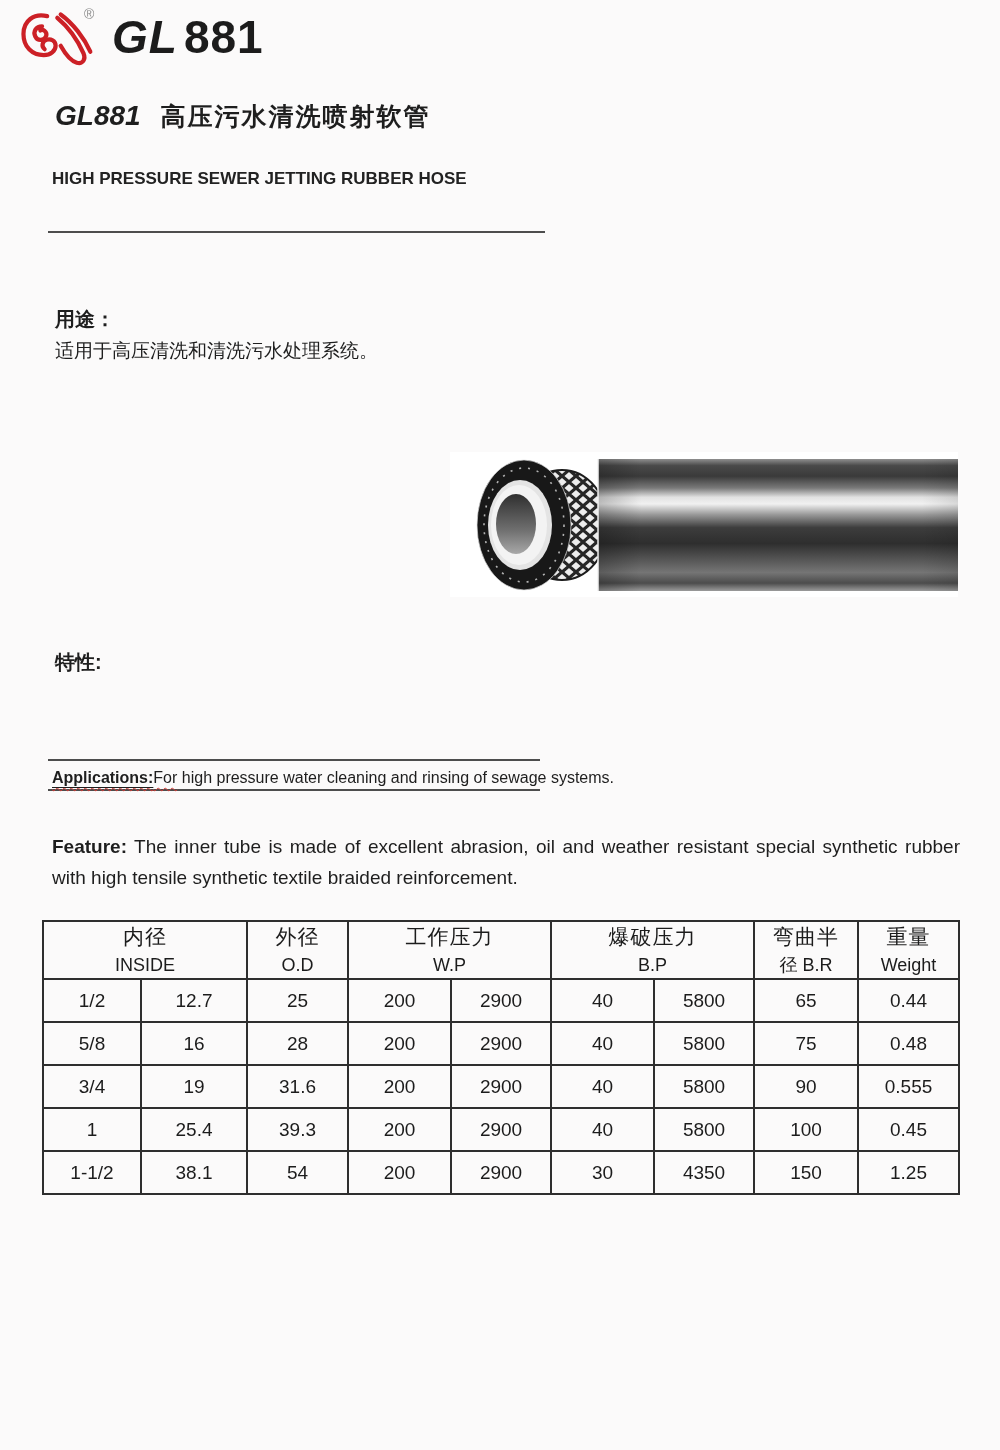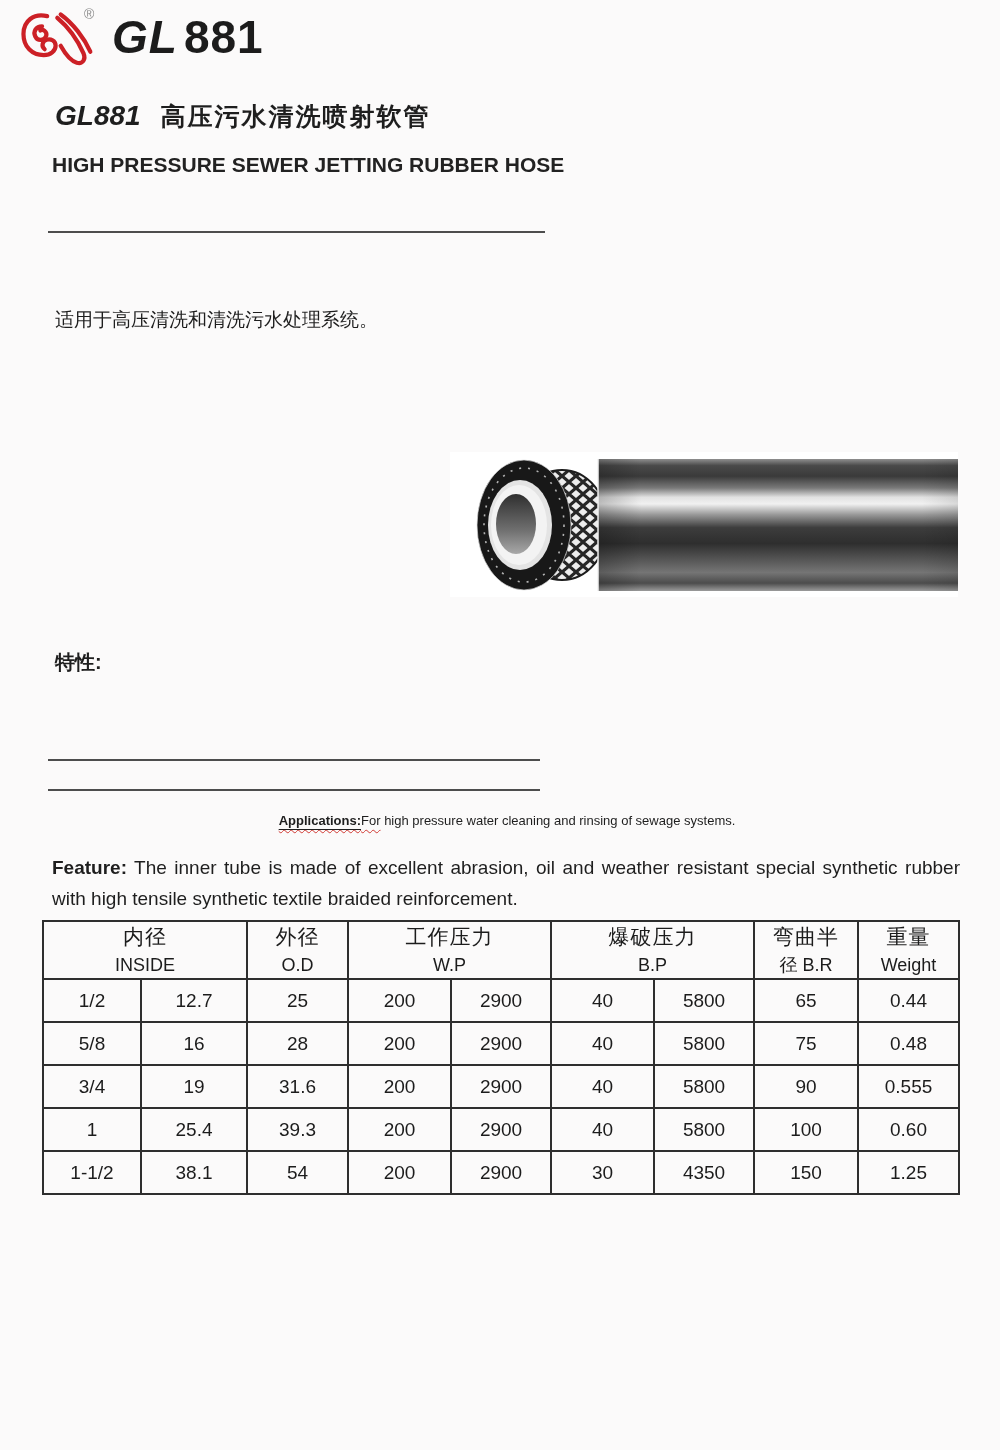--- a/index.html
+++ b/index.html
@@ -18,48 +18,48 @@
     position:absolute; left:112px; top:10px;
     font-size:46px; font-weight:bold; letter-spacing:1px; color:#1c1c1c;
   }
   .brand-model .it { font-style:italic; margin-right:6px; }
 
   
   .sec-title { position:absolute; left:55px; top:100px; white-space:nowrap; }
   .sec-title .model { font-style:italic; font-weight:bold; font-size:28px; margin-right:20px; }
   .sec-title .zh { font-weight:bold; font-size:25px; letter-spacing:2px; }
   .title-en {
-    position:absolute; left:52px; top:153px;
-    font-size:21px; font-weight:bold; letter-spacing:0px; color:#222;
+    position:absolute; left:52px; top:169px;
+    font-size:17px; font-weight:bold; letter-spacing:0px; color:#222;
   }
   .rule { position:absolute; height:2px; background:#4d4d4d; }
   .rule1 { left:48px; top:231px; width:497px; }
   .rule2 { left:48px; top:759px; width:492px; }
   .rule3 { left:48px; top:789px; width:492px; }
 
   
   .usage { position:absolute; left:55px; top:304px; font-size:19px; line-height:31px; }
   .usage .lbl { font-weight:bold; font-size:20px; display:block; }
 
   
   .hose-fig { position:absolute; left:450px; top:452px; width:508px; height:145px; background:#ffffff; }
 
   
   .features { position:absolute; left:55px; top:637px; width:906px; font-size:19px; line-height:31px;margin-top:10px; }
   .features .lbl { font-weight:bold; font-size:20px; display:block; margin-bottom:2px; }
 
   
-  .apps { position:absolute; left:52px; top:806px; width:910px; font-size:13px; line-height:30px;text-align:center; }
+  .apps { position:absolute; left:52px; top:763px; width:910px; font-size:16px; line-height:30px; }
   .apps .lbl { font-weight:bold; text-decoration:underline; }
   .wavy {
     text-decoration-line:underline; text-decoration-style:wavy;
     text-decoration-color:#d03a34; text-decoration-thickness:1px;
     text-underline-offset:4px;
   }
-  .feat-en { position:absolute; left:52px; top:831px; width:908px; font-size:19px; line-height:31px; text-align:justify;margin-top:21px; }
+  .feat-en { position:absolute; left:52px; top:831px; width:908px; font-size:19px; line-height:31px; text-align:justify; }
   .feat-en .lbl { font-weight:bold; }
 
   
   .spec-table {
     position:absolute; left:42px; top:920px; width:916px;
     border-collapse:collapse; table-layout:fixed; font-size:19px; color:#1c1c1c;
   }
   .spec-table th, .spec-table td {
     border:2px solid #2e2e2e; text-align:center; vertical-align:middle;
     font-weight:normal; padding:0;
@@ -88,20 +88,21 @@
   <div class="reg-mark">®</div>
   <div class="brand-model"><span class="it">GL</span><span>881</span></div>
 
   <div class="sec-title">
     <span class="model">GL881</span><span class="zh">高压污水清洗喷射软管</span>
   </div>
   <div class="title-en">HIGH PRESSURE SEWER JETTING RUBBER HOSE</div>
   <div class="rule rule1"></div>
 
   <div class="usage">
+    <span class="lbl">用途：</span>
     <span>适用于高压清洗和清洗污水处理系统。</span>
   </div>
 
   <div class="hose-fig">
     <svg width="508" height="145" viewBox="0 0 508 145">
       <defs>
         <linearGradient id="bodyGrad" x1="0" y1="0" x2="0" y2="1">
           <stop offset="0" stop-color="#8f8f8f"></stop>
           <stop offset="0.05" stop-color="#4a4a4a"></stop>
           <stop offset="0.13" stop-color="#3a3a3a"></stop>
@@ -243,21 +244,21 @@
         </tr>
         <tr>
           <td>1</td>
           <td>25.4</td>
           <td>39.3</td>
           <td>200</td>
           <td>2900</td>
           <td>40</td>
           <td>5800</td>
           <td>100</td>
-          <td>0.60</td>
+          <td>0.45</td>
         </tr>
         <tr>
           <td>1-1/2</td>
           <td>38.1</td>
           <td>54</td>
           <td>200</td>
           <td>2900</td>
           <td>30</td>
           <td>4350</td>
           <td>150</td>

